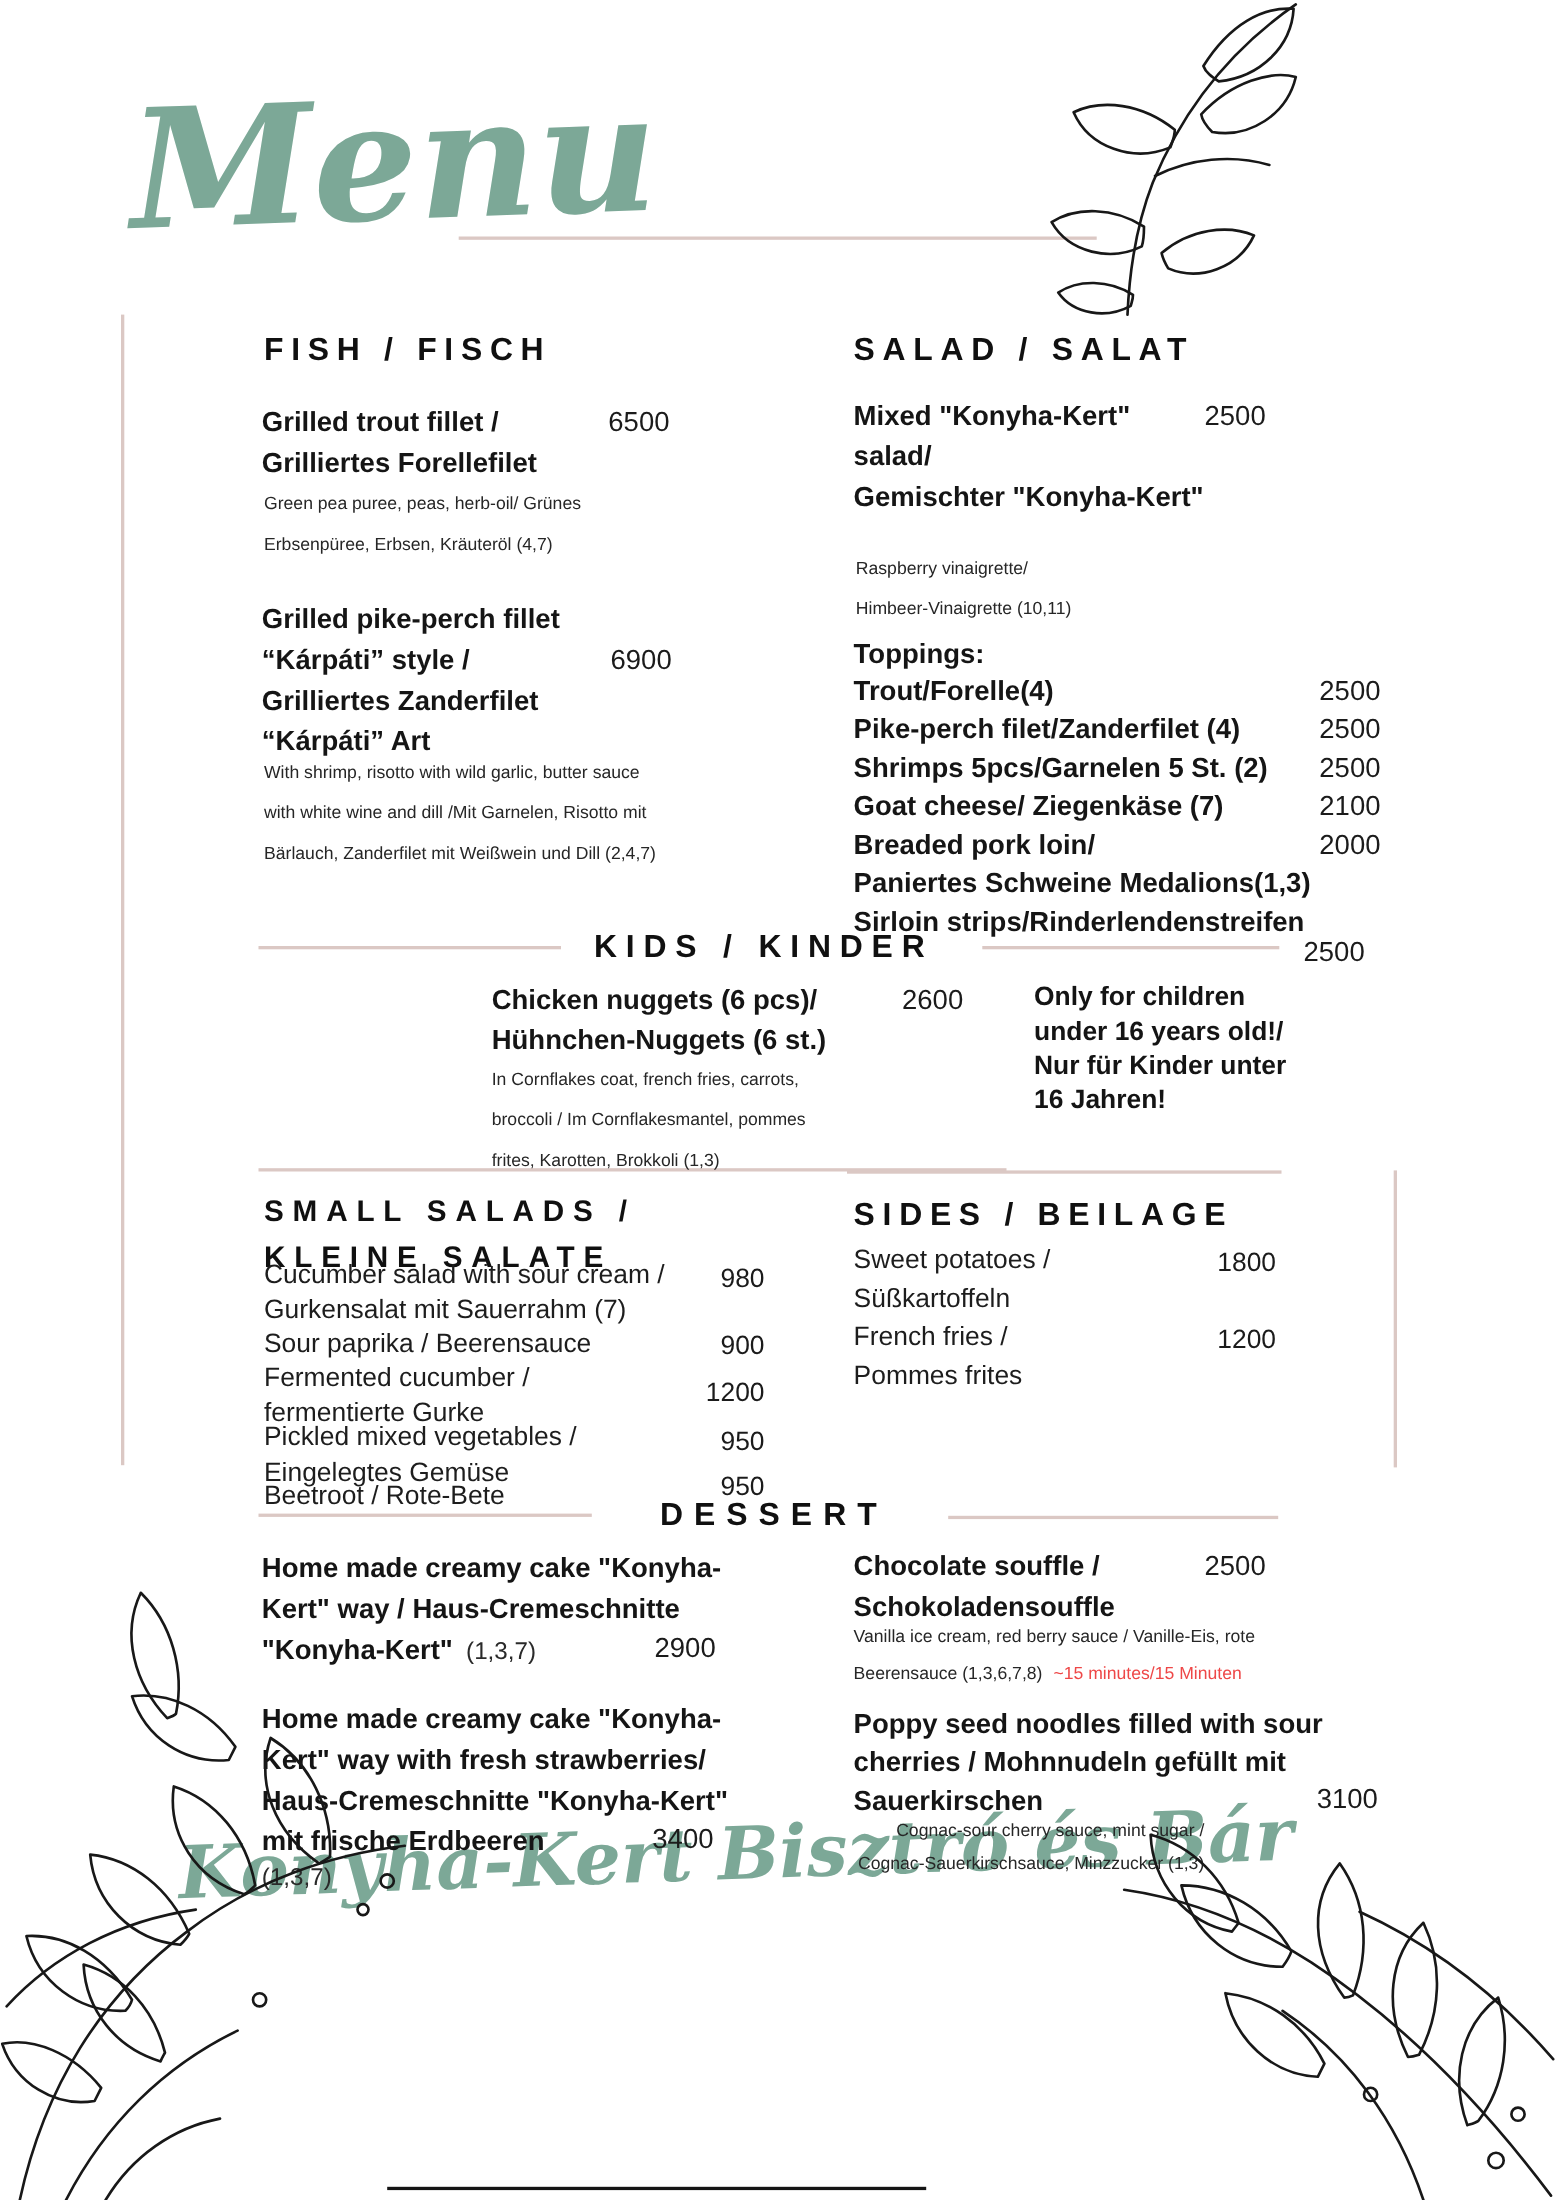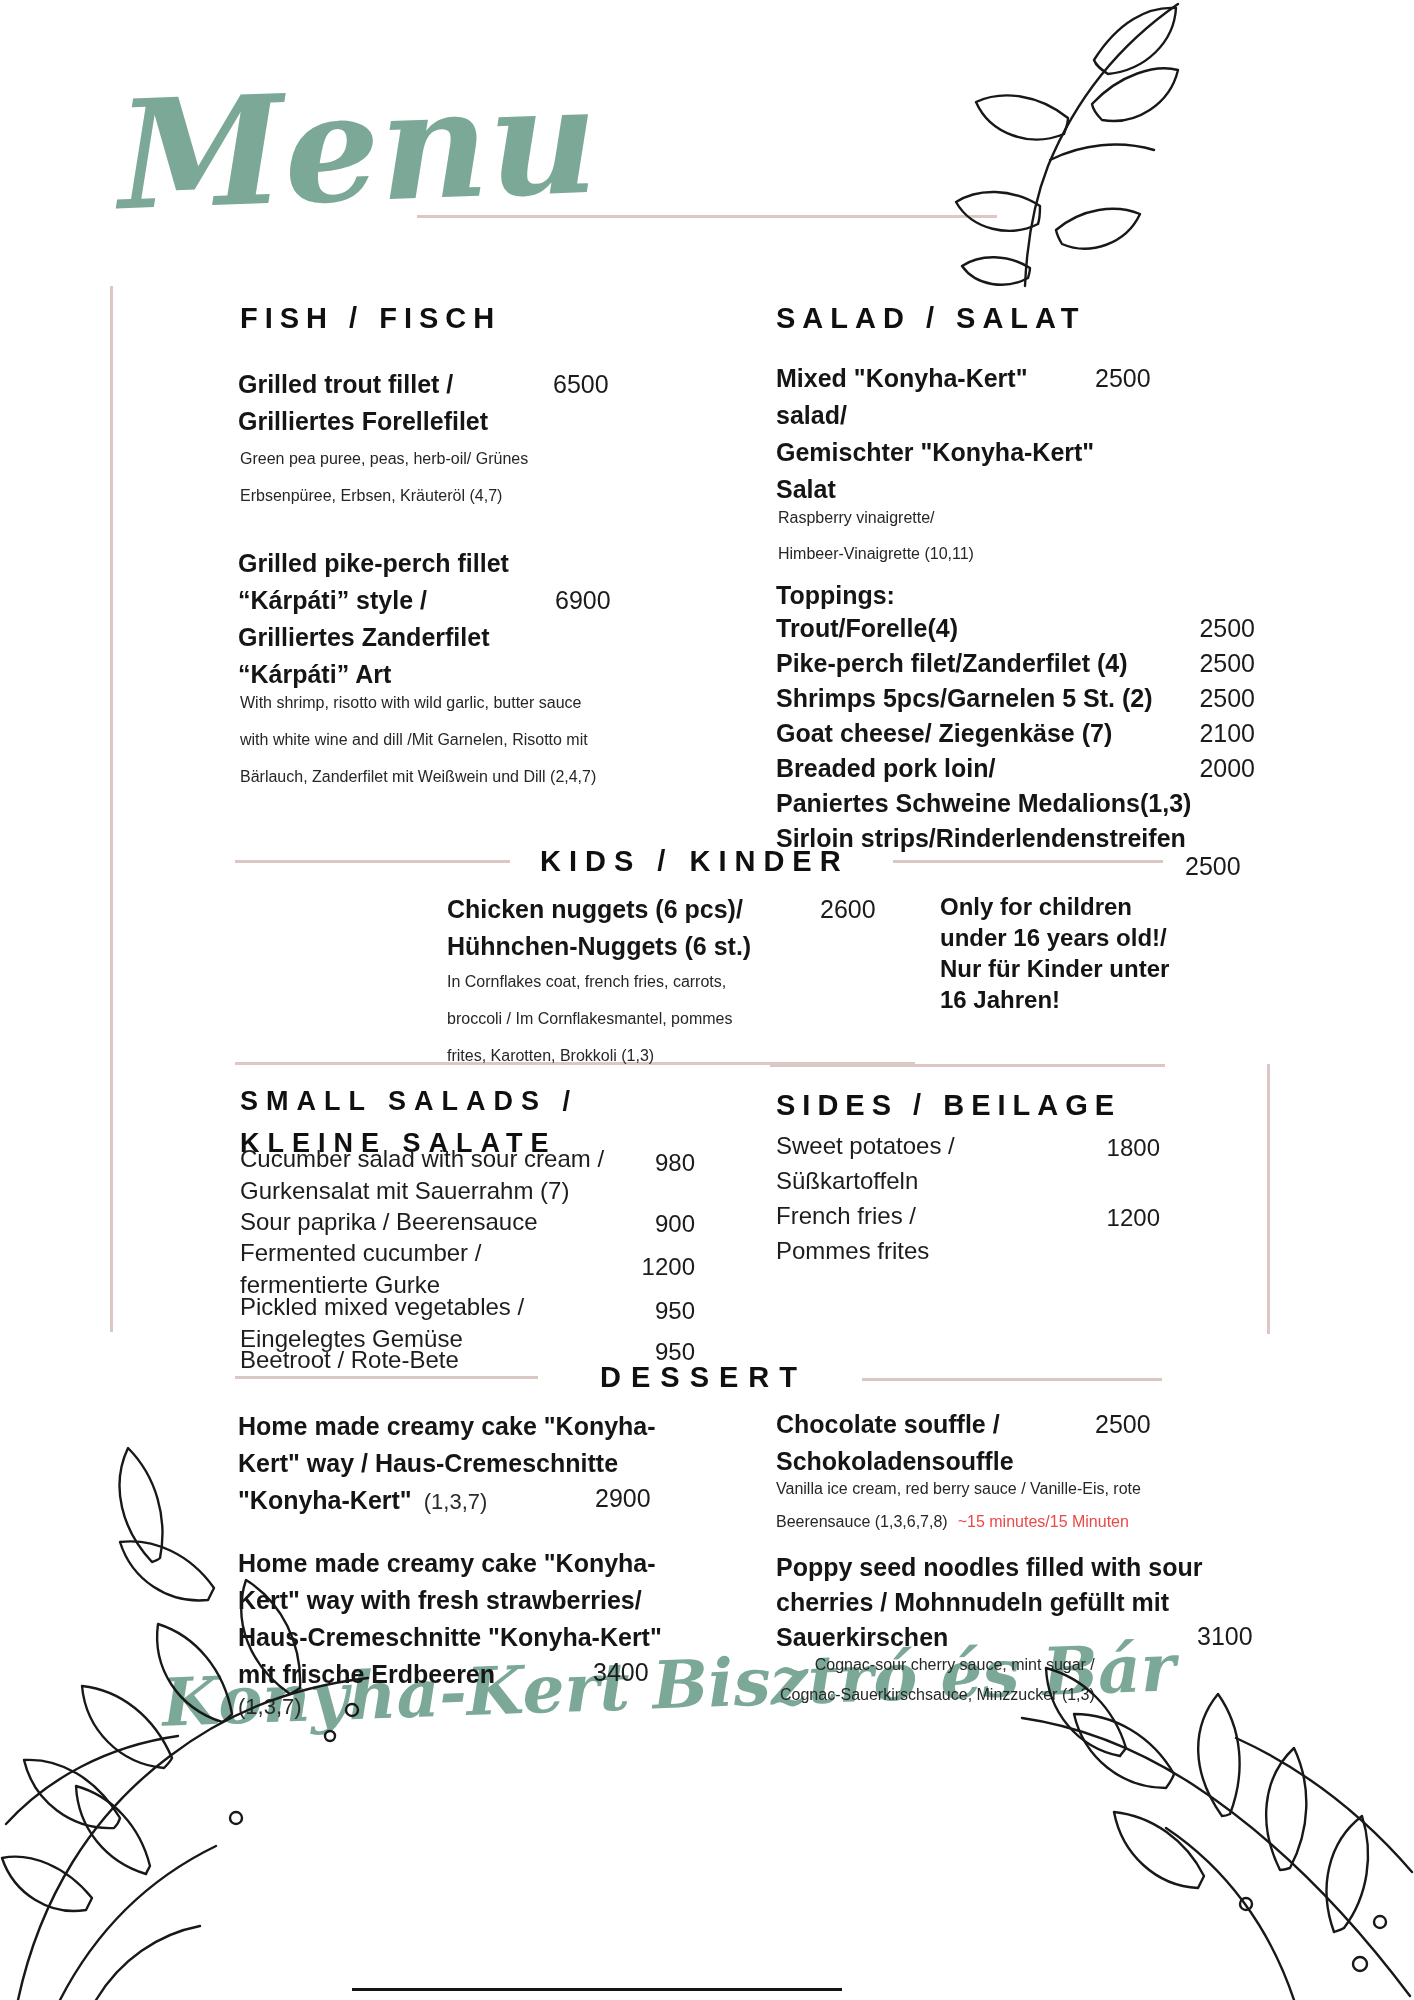--- a/index.html
+++ b/index.html
@@ -68,21 +68,20 @@
     <div class="d">with white wine and dill /Mit Garnelen, Risotto mit</div>
     <div class="d">Bärlauch, Zanderfilet mit Weißwein und Dill (2,4,7)</div>
   </div>
 
   <div class="abs h" style="left:776px; top:303px;">SALAD / SALAT</div>
 
   <div class="abs" style="left:776px; top:360px;">
     <div class="t">Mixed "Konyha-Kert"</div>
     <div class="t">salad/</div>
     <div class="t">Gemischter "Konyha-Kert"</div>
-    <div class="t">Salat</div>
   </div>
   <div class="abs p" style="left:1095px; top:364px;">2500</div>
   <div class="abs" style="left:778px; top:500px;">
     <div class="d" style="line-height:36px;">Raspberry vinaigrette/</div>
     <div class="d" style="line-height:36px;">Himbeer-Vinaigrette (10,11)</div>
   </div>
 
   <div class="abs t" style="left:776px; top:577px;">Toppings:</div>
   <div class="abs toprows" style="left:776px; top:611px;">
     <div class="toprow">

